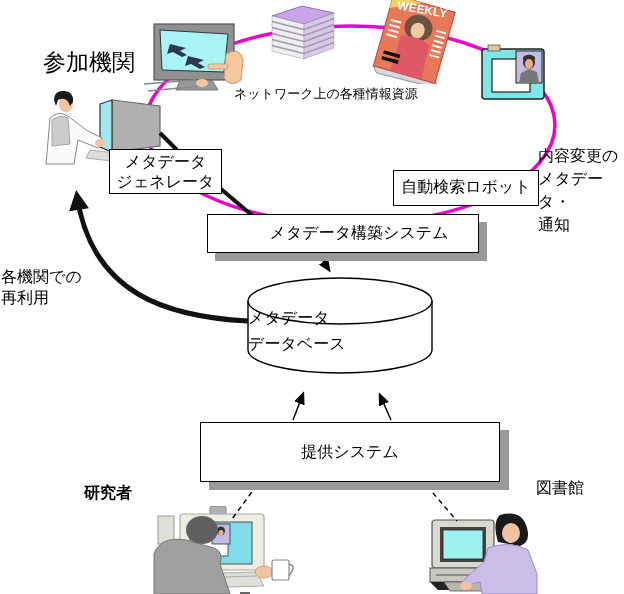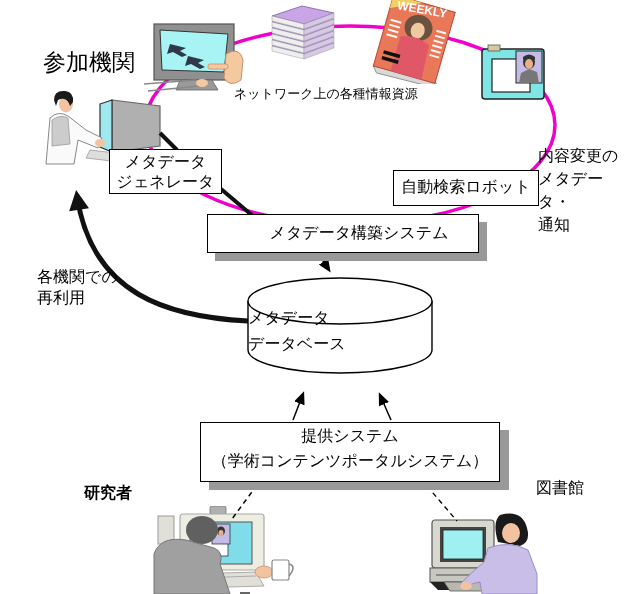--- a/index.html
+++ b/index.html
@@ -7,25 +7,25 @@
           font-family:"Liberation Sans","DejaVu Sans",sans-serif;color:#000;}
   #canvas svg{position:absolute;left:0;top:0;}
   .layer1{z-index:1}.layer3{z-index:3}
   .lbl{position:absolute;z-index:4;font-size:16px;line-height:21px;white-space:nowrap;color:#000;}
   .lbl.center{white-space:normal;}
   .box{position:absolute;z-index:4;background:#fff;border:1.5px solid #000;
        text-align:center;font-size:16px;box-sizing:border-box;}
   #box-generator{left:109px;top:149px;width:113px;height:45px;line-height:20px;padding-top:2px;}
   #box-robot{left:393px;top:142px;width:146px;height:36px;line-height:32px;margin-top:28px;}
   #box-builder{left:207px;top:214px;width:272px;height:39px;line-height:35px;box-shadow:8px 8px 0 #999;padding-left:32px;}
-  #box-provider{left:200px;top:422px;width:300px;height:60px;line-height:25px;padding-top:0;box-shadow:9px 8px 0 #999;}
+  #box-provider{left:200px;top:422px;width:300px;height:60px;line-height:25px;padding-top:16px;box-shadow:9px 8px 0 #999;}
   #lbl-participant{left:43px;top:52px;font-size:23px;}
   #lbl-network{left:234px;top:83px;font-size:13px;}
   #lbl-change{left:538px;top:144px;width:86px;line-height:23px;}
-  #lbl-reuse{left:1px;top:266px;width:84px;margin-left:36px;}
+  #lbl-reuse{left:1px;top:266px;width:84px;}
   #lbl-researcher{left:84px;top:482px;font-weight:bold;}
   #lbl-library{left:536px;top:470px;margin-top:7px;}
   #lbl-db{left:248px;top:305px;width:184px;line-height:26px;z-index:4;}
   .clip{position:absolute;z-index:2;}
 </style>
 </head>
 <body>
 
 <div id="canvas">
 
@@ -180,21 +180,20 @@
     <div>ジェネレータ</div>
   </div>
   <div class="box" id="box-robot">
     <span>自動検索ロボット</span>
   </div>
   <div class="box" id="box-builder">
     <span>メタデータ構築システム</span>
   </div>
   <div class="box" id="box-provider">
     <div>提供システム</div>
-    <div>（学術コンテンツポータルシステム）</div>
   </div>
 
   <div class="lbl center" id="lbl-db">
     <div>メタデータ</div>
     <div>データベース</div>
   </div>
 
   <div class="lbl" id="lbl-participant">参加機関</div>
   <div class="lbl" id="lbl-network">ネットワーク上の各種情報資源</div>
   <div class="lbl center" id="lbl-change">

